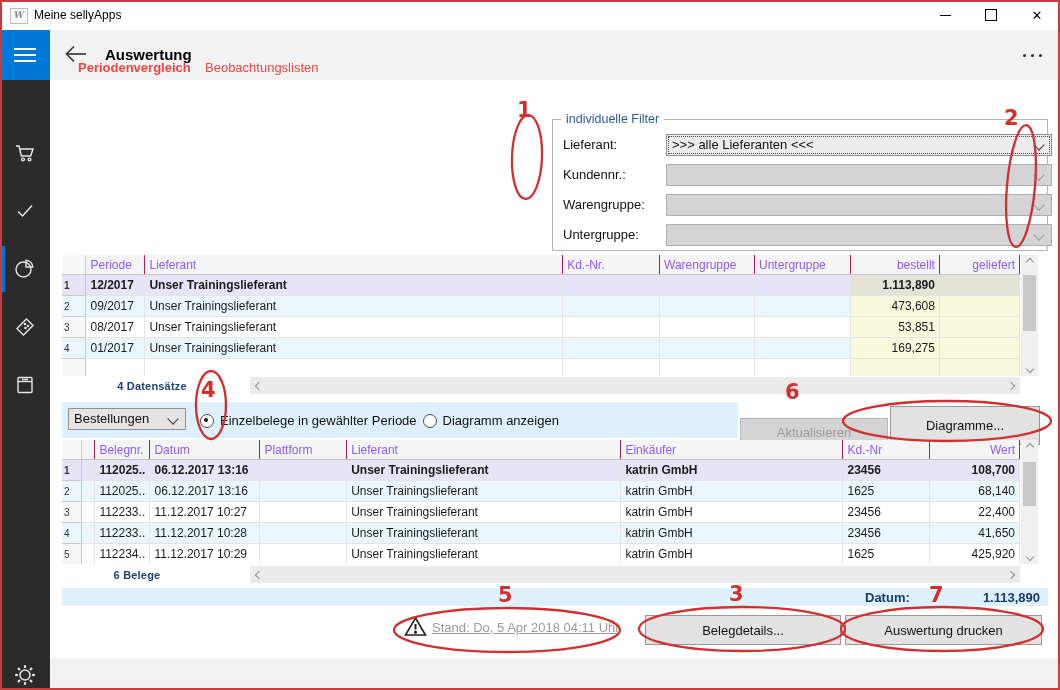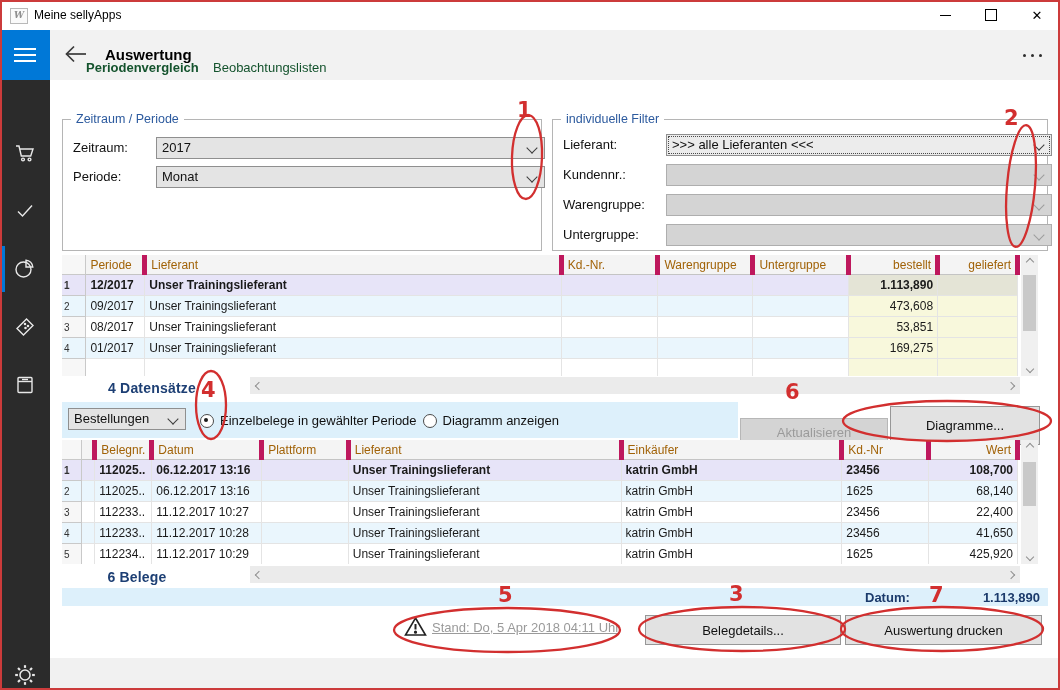--- a/index.html
+++ b/index.html
@@ -28,21 +28,21 @@
   .active-bar{position:absolute;left:0;width:5px;background:#0078d7;}
   
   .app-header{position:absolute;left:50px;top:30px;width:1010px;height:50px;background:#f2f2f2;}
   .back-arrow{position:absolute;left:14px;top:15px;width:24px;height:20px;}
   .back-arrow svg{stroke:#3a3a3a;fill:none;stroke-width:1.7;}
   .page-title{position:absolute;left:55px;top:16px;font-size:15px;font-weight:bold;color:#000;}
   .user-name{position:absolute;left:0;top:16px;width:1010px;text-align:center;font-size:15px;color:#10509e;}
   .more-dots{position:absolute;right:18px;top:24px;display:flex;gap:5px;}
   .more-dots i{width:3px;height:3px;border-radius:50%;background:#2e2e2e;}
   
-  .tab{position:absolute;top:60px;font-size:13px;color:#14532d;margin-left:8px;}
+  .tab{position:absolute;top:60px;font-size:13px;color:#ef4444;}
   .tab.active{font-weight:bold;}
   
   .groupbox{position:absolute;border:1px solid #b5b5b5;background:#fff;}
   .groupbox .legend{position:absolute;top:-8px;left:8px;background:#fff;padding:0 5px;
                     color:#2c5a9e;font-size:12.5px;}
   .field-row{position:absolute;height:22px;line-height:22px;}
   .field-label{position:absolute;left:0;font-size:13px;color:#111;}
   .combo{position:absolute;height:22px;line-height:20px;background:#e4e4e4;border:1px solid #8f8f8f;
          font-size:13px;color:#111;padding:0 24px 0 5px;box-sizing:border-box;white-space:nowrap;overflow:hidden;}
   .combo .chev{position:absolute;right:8px;top:6px;}
@@ -50,33 +50,33 @@
   .combo.disabled{background:#d4d4d4;border-color:#aeaeae;color:#8a8a8a;}
   .combo.disabled .chev{border-color:#9d9d9d;}
   .chev{display:inline-block;width:7px;height:7px;border-right:1.6px solid #3c3c3c;
         border-bottom:1.6px solid #3c3c3c;transform:rotate(45deg);}
   .chev.left{transform:rotate(135deg);} .chev.right{transform:rotate(-45deg);}
   .chev.up{transform:rotate(-135deg);}
   .schev{width:5px;height:5px;border-color:#8f8f8f;border-width:1.4px;}
   
   .tblwrap{position:absolute;overflow:hidden;background:#fff;}
   table.tbl{border-collapse:collapse;table-layout:fixed;font-size:12px;}
-  .tbl th{height:19px;background:#f4f4f4;border-right:5px solid #be185d;border-bottom:1px solid #c4c4c4;
-          font-weight:normal;text-align:left;padding:0 4px;white-space:nowrap;overflow:hidden;color:#a16207;}
+  .tbl th{height:19px;background:#f4f4f4;border-right:1px solid #be185d;border-bottom:1px solid #c4c4c4;
+          font-weight:normal;text-align:left;padding:0 4px;white-space:nowrap;overflow:hidden;color:#8b5cf6;}
   .tbl td{height:20px;border-right:1px solid #e4e4e4;border-bottom:1px solid #e4e4e4;
           padding:0 4px;white-space:nowrap;overflow:hidden;}
   .tbl .numc{background:#f7f7f7;border-right:1px solid #c9c9c9;border-bottom:1px solid #c9c9c9;
              font-size:10px;color:#333;padding:0 2px;}
   .tbl tr.alt td{background:#eaf6fd;}
   .tbl tr.sel td{background:#e7e4f8;font-weight:bold;}
   .tbl td.yellow{background:#f8f8dc;}
   .tbl tr.alt td.yellow{background:#f8f8dc;}
   .tbl tr.sel td.yellow{background:#e4e4d6;}
   .tbl th.r,.tbl td.r{text-align:right;}
-  .count-label{position:absolute;font-size:14px;font-weight:bold;color:#1d3f74;letter-spacing:.2px;}
+  .count-label{position:absolute;font-size:11px;font-weight:bold;color:#1d3f74;letter-spacing:.2px;}
   
   .hscroll{position:absolute;height:17px;background:#ebebeb;display:flex;align-items:center;
            justify-content:space-between;padding:0 6px;box-sizing:border-box;}
   .vscroll{position:absolute;width:17px;background:#f0f0f0;display:flex;flex-direction:column;
            align-items:center;justify-content:space-between;padding:4px 0;box-sizing:border-box;}
   .vthumb{position:absolute;left:2px;width:13px;background:#c9c9c9;}
   
   .blue-strip{position:absolute;background:#ddf0fb;}
   .radio-row{position:absolute;display:flex;align-items:center;gap:6px;font-size:13px;color:#111;}
   .radio{width:12px;height:12px;border:1px solid #4a4a4a;border-radius:50%;background:#fff;
@@ -182,33 +182,20 @@
     <div class="more-dots">
         <i></i>
         <i></i>
         <i></i>
       </div>
   </div>
 
   <div class="tab active abs" style="left:78px;">Periodenvergleich</div>
   <div class="tab abs" style="left:205px;">Beobachtungslisten</div>
 
-  <div class="groupbox" style="left:62px;top:119px;width:478px;height:130px;">
-    <div class="legend">Zeitraum / Periode</div>
-    <div>
-        <div class="field-row" style="left: 10px; top: 17px; width: 100%;">
-          <span class="field-label">Zeitraum:</span>
-          <div class="combo" style="left: 83px; top: 0px; width: 389px;"><span>2017</span><span class="chev"></span></div>
-        </div>
-        <div class="field-row" style="left: 10px; top: 46px; width: 100%;">
-          <span class="field-label">Periode:</span>
-          <div class="combo" style="left: 83px; top: 0px; width: 389px;"><span>Monat</span><span class="chev"></span></div>
-        </div>
-      </div>
-  </div>
   <div class="groupbox" style="left:552px;top:119px;width:494px;height:130px;">
     <div class="legend">individuelle Filter</div>
     <div>
         <div class="field-row" style="left: 10px; top: 14px; width: 100%;">
           <span class="field-label">Lieferant:</span>
           <div class="combo focus" style="left: 103px; top: 0px; width: 386px;"><span>&gt;&gt;&gt; alle Lieferanten &lt;&lt;&lt;</span><span class="chev"></span></div>
         </div>
         <div class="field-row" style="left: 10px; top: 44px; width: 100%;">
           <span class="field-label">Kundennr.:</span>
           <div class="combo disabled" style="left: 103px; top: 0px; width: 386px;"><span></span><span class="chev"></span></div>

